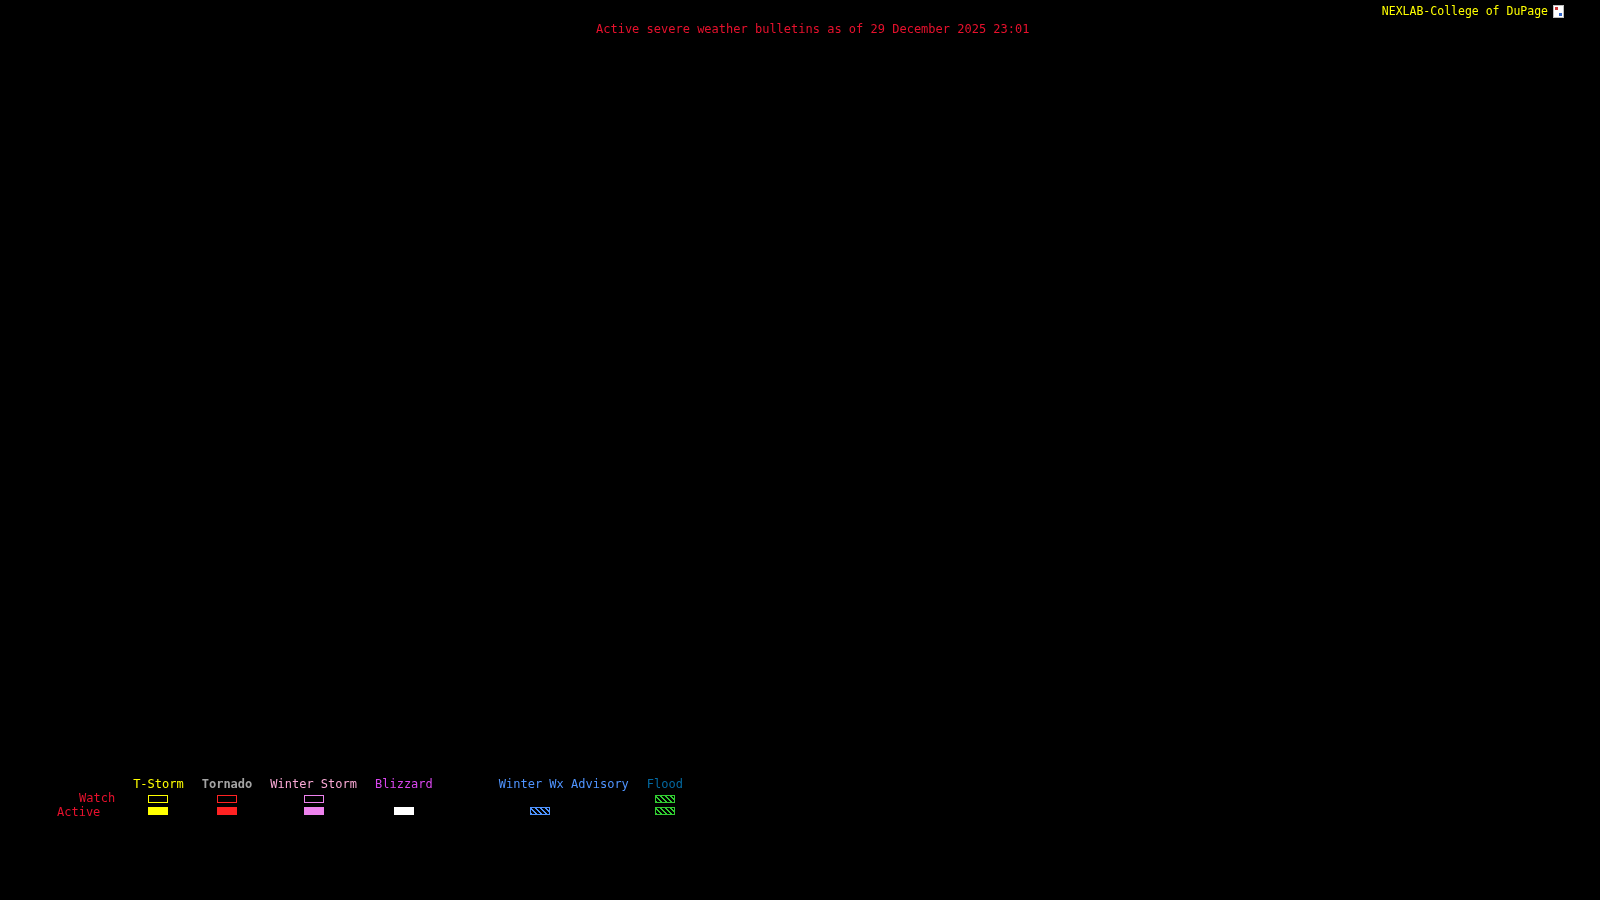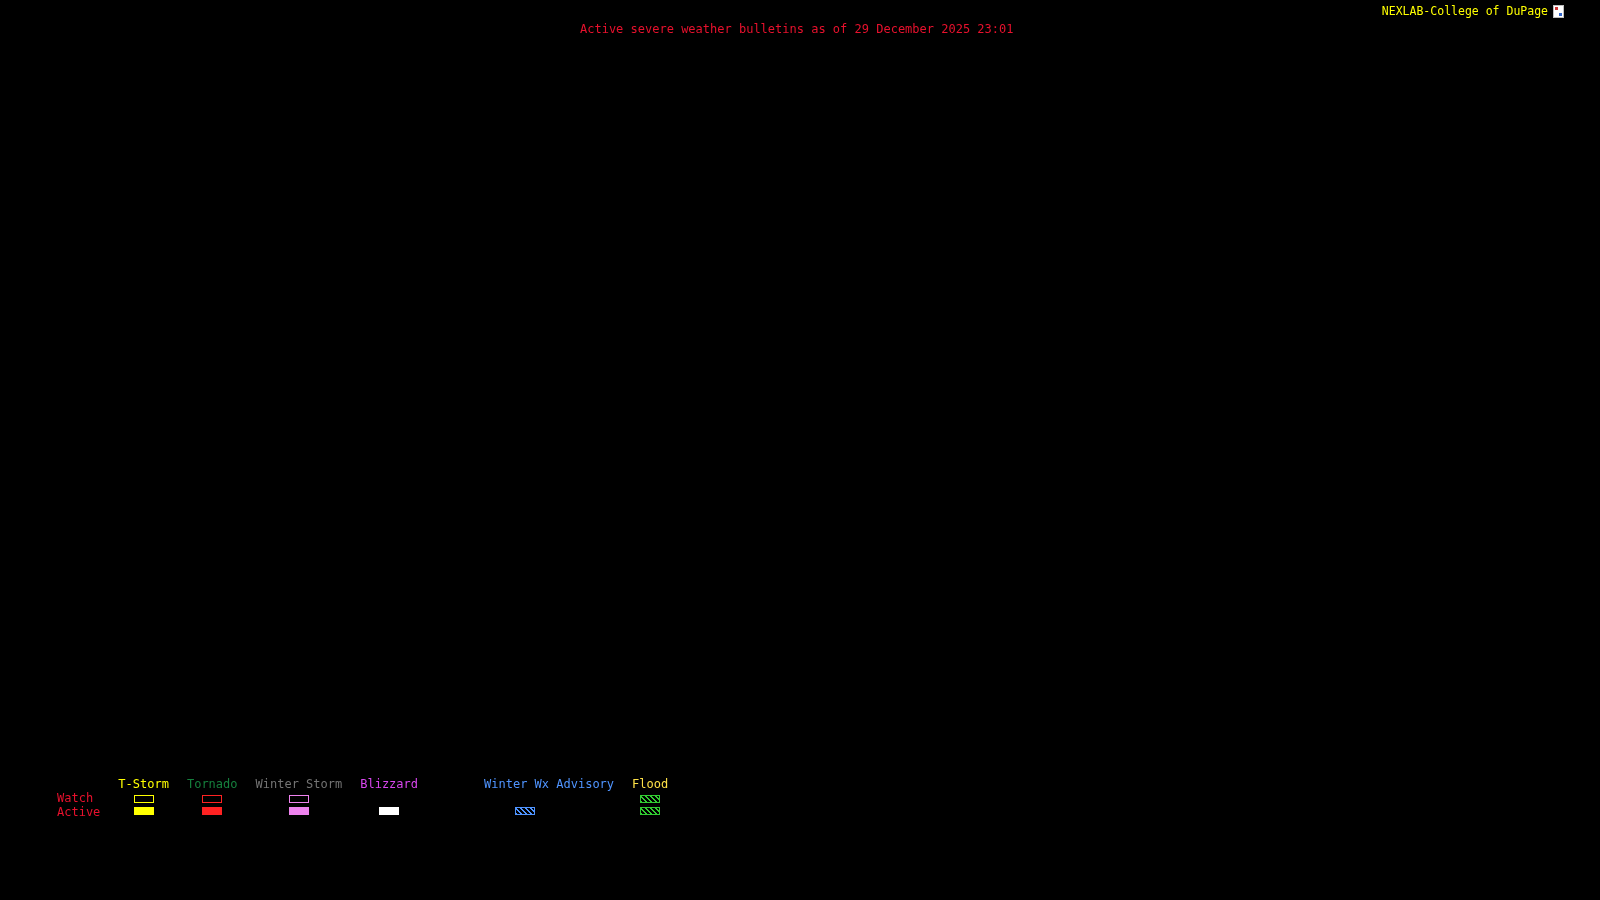--- a/index.html
+++ b/index.html
@@ -19,21 +19,21 @@
   .brand-text { font-size: 11.5px; white-space: nowrap; }
   .brand-icon {
     width: 11px; height: 13px;
     border: 1px solid #bdbdbd; background: #ffffff;
     position: relative; box-sizing: border-box;
   }
   .brand-icon::after  { content: ""; position: absolute; left: 1px; top: 1px;  width: 3px; height: 3px; background: #cc3333; }
   .brand-icon::before { content: ""; position: absolute; right: 1px; bottom: 1px; width: 3px; height: 3px; background: #3366cc; }
 
   .title {
-    position: absolute; top: 22px; left: 580px;
+    position: absolute; top: 22px; left: 596px;
     font-size: 12px; white-space: nowrap;
   }
 
   .legend {
     position: absolute; left: 57px; top: 778px;
     display: flex; gap: 18px; align-items: flex-start;
   }
   .row-labels { padding-top: 13px; display: flex; flex-direction: column; }
   .row-label  { height: 14px; line-height: 14px; font-size: 12px; white-space: nowrap; }
 
@@ -48,52 +48,52 @@
 
 <div class="brand">
   <span class="brand-text" style="color: rgb(255, 255, 0);">NEXLAB-College of DuPage</span>
   <span class="brand-icon"></span>
 </div>
 
 <div class="title" style="color: rgb(232, 17, 45);">Active severe weather bulletins as of 29 December 2025 23:01</div>
 
 <div class="legend">
   <div class="row-labels">
-    <div class="row-label" style="color: rgb(232, 17, 45);">Watch</div>
+    <div class="row-label" style="color: rgb(232, 17, 45); margin-left: 22px;">Watch</div>
     <div class="row-label" style="color: rgb(232, 17, 45);">Active</div>
   </div>
 
   <div class="col">
     <div class="col-label" style="color: rgb(255, 255, 0);">T-Storm</div>
     <div class="swatch swatch-watch" style="border: 1px solid rgb(255, 255, 0);"></div>
     <div class="swatch swatch-warning" style="background: rgb(255, 255, 0);"></div>
   </div>
 
   <div class="col">
-    <div class="col-label" style="color: #15803d;">Tornado</div>
+    <div class="col-label" style="color: #a3a3a3; font-weight: bold;">Tornado</div>
     <div class="swatch swatch-watch" style="border: 1px solid rgb(255, 34, 34);"></div>
     <div class="swatch swatch-warning" style="background: rgb(255, 34, 34);"></div>
   </div>
 
   <div class="col">
-    <div class="col-label" style="color: #737373;">Winter Storm</div>
+    <div class="col-label" style="color: #f9a8d4;">Winter Storm</div>
     <div class="swatch swatch-watch" style="border: 1px solid rgb(238, 130, 238);"></div>
     <div class="swatch swatch-warning" style="background: rgb(238, 130, 238);"></div>
   </div>
 
   <div class="col">
     <div class="col-label" style="color: #d946ef;">Blizzard</div>
     <div class="swatch swatch-watch" style="visibility: hidden;"></div>
     <div class="swatch swatch-warning" style="background: rgb(255, 255, 255);"></div>
   </div>
 
   <div class="col">
     <div class="col-label" style="color: rgb(79, 148, 255); margin-left: 48px;">Winter Wx Advisory</div>
     <div class="swatch swatch-watch" style="visibility: hidden;"></div>
     <div class="swatch swatch-warning" style="border: 1px solid rgb(79, 148, 255); background: repeating-linear-gradient(45deg, rgb(79, 148, 255) 0px, rgb(79, 148, 255) 1px, transparent 1px, transparent 3.5px);"></div>
   </div>
 
   <div class="col">
-    <div class="col-label" style="color: #fde047;">Flood</div>
+    <div class="col-label" style="color: #0369a1;">Flood</div>
     <div class="swatch swatch-watch" style="border: 1px solid rgb(50, 205, 50); background: repeating-linear-gradient(45deg, rgb(50, 205, 50) 0px, rgb(50, 205, 50) 1px, transparent 1px, transparent 3.5px);"></div>
     <div class="swatch swatch-warning" style="border: 1px solid rgb(50, 205, 50); background: repeating-linear-gradient(45deg, rgb(50, 205, 50) 0px, rgb(50, 205, 50) 1px, transparent 1px, transparent 3.5px);"></div>
   </div>
 </div>
 
 </body></html>

